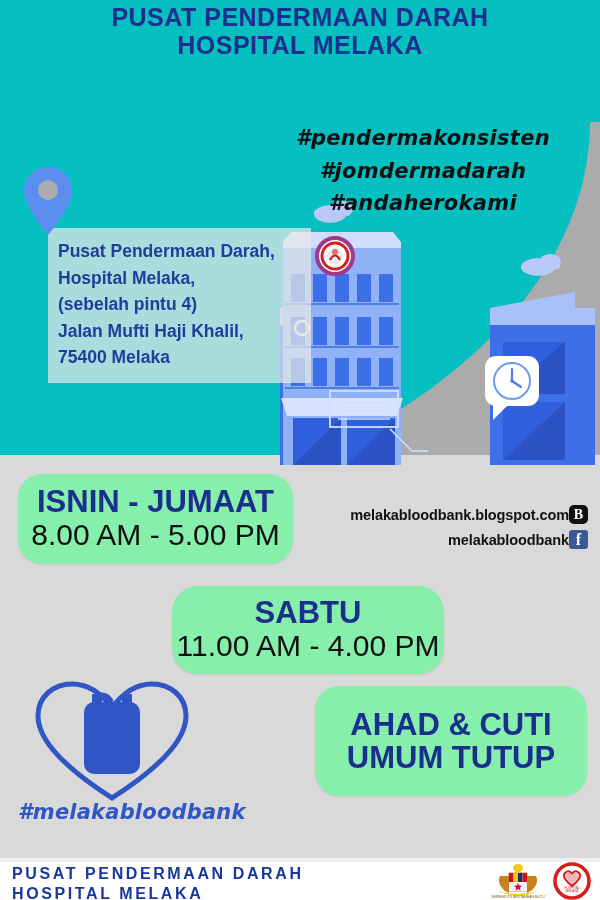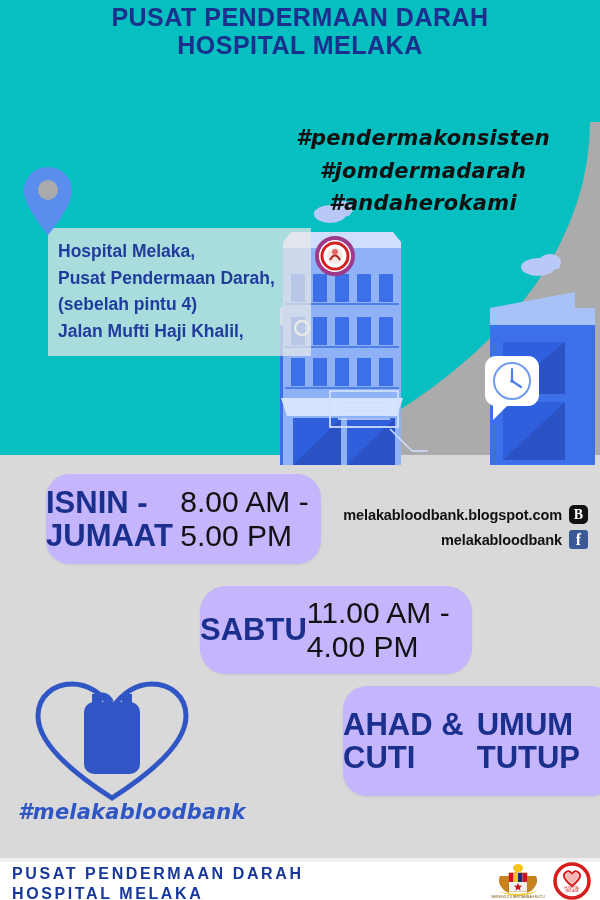--- a/index.html
+++ b/index.html
@@ -49,35 +49,35 @@
   .addr-line{
     font-size:17.5px;font-weight:bold;color:#223c9b;line-height:1.52;
     white-space:nowrap;
   }
 
   
   .building{position:absolute;left:275px;top:230px;width:325px;height:235px;z-index:20;}
 
   
   .card{
-    position:absolute;background:#c4b5fd;border-radius:24px;
+    position:absolute;background:#86efac;border-radius:24px;
     box-shadow:0 1px 2px rgba(0,0,0,.08);z-index:25;
-    display:flex;flex-direction:row;align-items:center;justify-content:center;margin-left:28px;
+    display:flex;flex-direction:column;align-items:center;justify-content:center;
   }
   .card-title{font-size:31px;font-weight:bold;color:#1b2f8c;line-height:1.08;letter-spacing:0px;}
   .card-time{font-size:30px;color:#111;line-height:1.15;letter-spacing:0px;}
   .card-title2{font-size:31px;font-weight:bold;color:#1b2f8c;line-height:1.08;}
 
   #card-weekday{left:18px;top:474px;width:275px;height:90px;}
   #card-saturday{left:172px;top:586px;width:272px;height:88px;border-radius:26px;}
   #card-closed{left:315px;top:686px;width:272px;height:110px;}
 
   
   .social{position:absolute;right:12px;top:505px;width:280px;z-index:25;text-align:right;}
-  .social-row{display:flex;align-items:center;justify-content:flex-end;gap:7px;margin-bottom:6px;}
+  .social-row{display:flex;align-items:center;justify-content:flex-end;margin-bottom:6px;}
   .social-text{font-size:14.5px;font-weight:bold;color:#111;letter-spacing:-.1px;}
   .ic{width:19px;height:19px;border-radius:4px;display:flex;align-items:center;justify-content:center;
       font-size:14px;font-weight:bold;color:#fff;font-family:"Liberation Serif",serif;}
   .ic-blogger{background:#111;border-radius:5px;}
   .ic-fb{background:#3b5998;border-radius:3px;font-family:"Liberation Serif",serif;font-size:16px;}
 
   
   .heartwrap{position:absolute;left:22px;top:672px;width:180px;height:135px;z-index:25;}
   .hashtag-bottom{
     position:absolute;left:18px;top:780px;width:200px;text-align:center;z-index:26;
@@ -213,24 +213,25 @@
     <line x1="90" y1="44" x2="112" y2="66" stroke="#cfdefd" stroke-width="1.6"></line>
     <line x1="112" y1="66" x2="128" y2="66" stroke="#cfdefd" stroke-width="1.6"></line>
   </svg>
 
   <svg class="pin" viewBox="0 0 52 72">
     <path d="M26 2 C12 2 2 13 2 26 C2 42 26 70 26 70 C26 70 50 42 50 26 C50 13 40 2 26 2 Z" fill="#5b8def"></path>
     <circle cx="26" cy="25" r="10" fill="#ababab"></circle>
   </svg>
 
   <div class="addr-panel">
+    <div class="addr-line">Pusat Pendermaan Darah,</div>
     <div class="addr-line">Hospital Melaka,</div>
-    <div class="addr-line">Pusat Pendermaan Darah,</div>
     <div class="addr-line">(sebelah pintu 4)</div>
     <div class="addr-line">Jalan Mufti Haji Khalil,</div>
+    <div class="addr-line">75400 Melaka</div>
   </div>
 
   <div class="card" id="card-weekday">
     <div class="card-title">ISNIN - JUMAAT</div>
     <div class="card-time">8.00 AM - 5.00 PM</div>
   </div>
 
   <div class="card" id="card-saturday">
     <div class="card-title">SABTU</div>
     <div class="card-time">11.00 AM - 4.00 PM</div>

